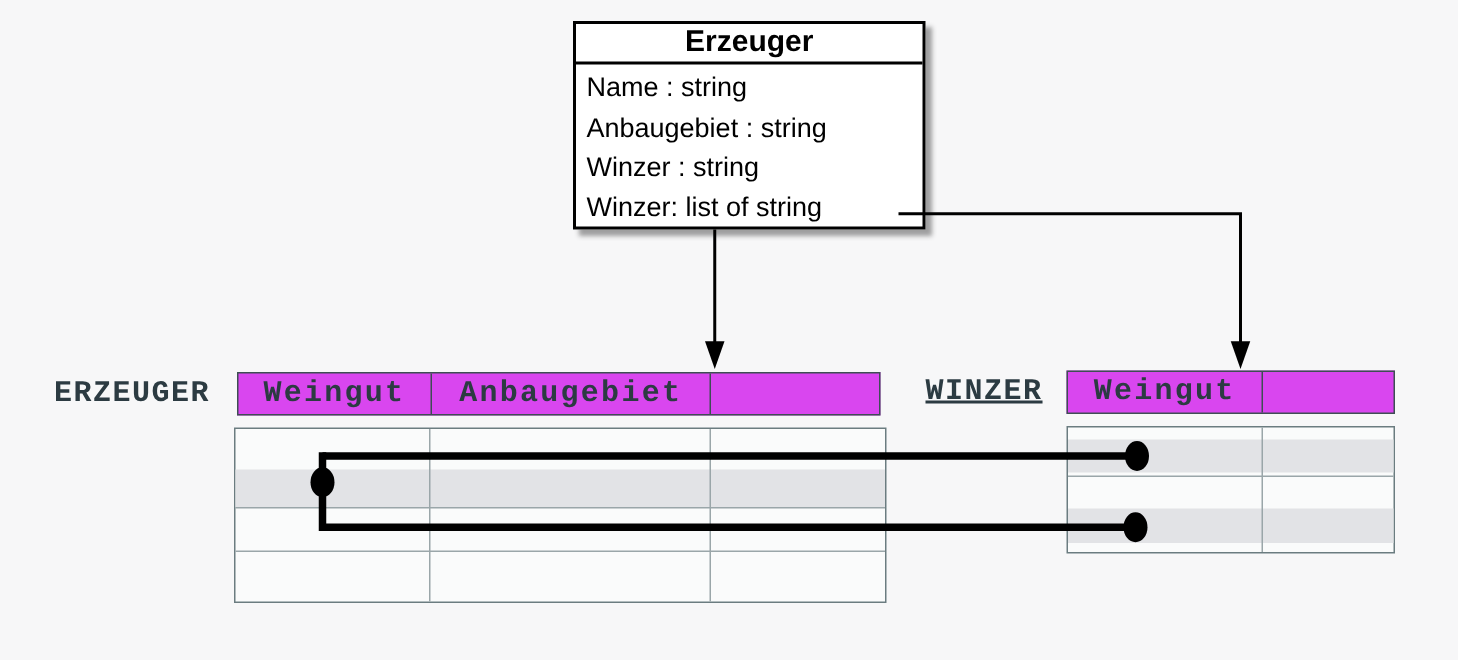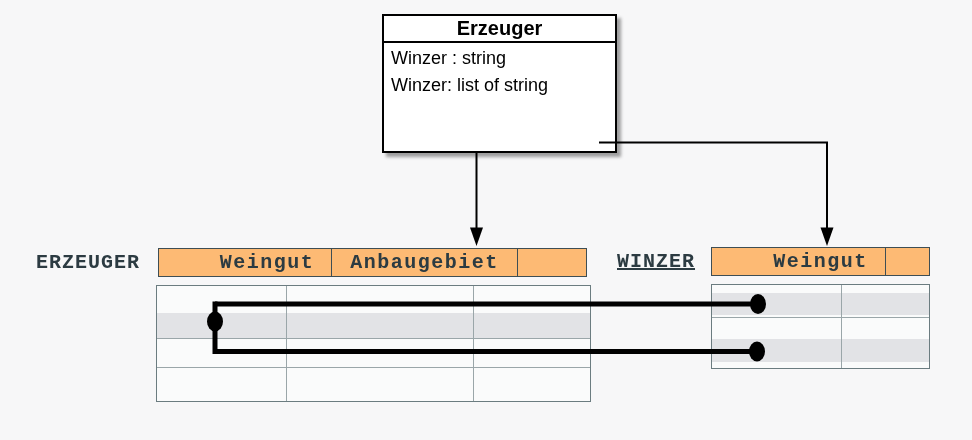--- a/index.html
+++ b/index.html
@@ -38,24 +38,23 @@
     font-family: "Liberation Mono", "DejaVu Sans Mono", monospace;
     font-weight: bold; font-size: 20px; letter-spacing: 1px;
     color: #2c3b42; white-space: nowrap;
   }
   #lbl-erzeuger { left: 36px;  top: 248px; height: 29px; line-height: 29px; }
   #lbl-winzer   { left: 617px; top: 247px; height: 29px; line-height: 29px; text-decoration: underline; }
 
   
   .hdr {
     position: absolute; display: flex;
-    background: #fdba74;
+    background: #d946ef;
     border: 1.5px solid #3e4e54;
     box-sizing: border-box;
-    padding-left: 44px;
   }
   #hdr-erzeuger { left: 158px; top: 248px; width: 429px; height: 29px; }
   #hdr-winzer   { left: 711px; top: 247px; width: 219px; height: 29px; }
   .hcell {
     height: 100%; box-sizing: border-box;
     border-right: 1.5px solid #3e4e54;
     display: flex; align-items: center; justify-content: center;
     font-family: "Liberation Mono", "DejaVu Sans Mono", monospace;
     font-weight: bold; font-size: 20px; letter-spacing: 1.5px;
     color: #2c3b42; white-space: nowrap; overflow: hidden;
@@ -83,20 +82,22 @@
   }
 </style>
 </head>
 <body>
 
 <div class="canvas">
 
   <div class="classbox">
     <div class="classbox-title">Erzeuger</div>
     <div class="classbox-attrs">
+      <div class="attr">Name : string</div>
+      <div class="attr">Anbaugebiet : string</div>
       <div class="attr">Winzer : string</div>
       <div class="attr">Winzer: list of string</div>
     </div>
   </div>
 
   <div class="tbl-label" id="lbl-erzeuger">ERZEUGER</div>
 
   <div class="hdr" id="hdr-erzeuger">
     <div class="hcell" style="width:129px">Weingut</div>
     <div class="hcell" style="width:186px">Anbaugebiet</div>

